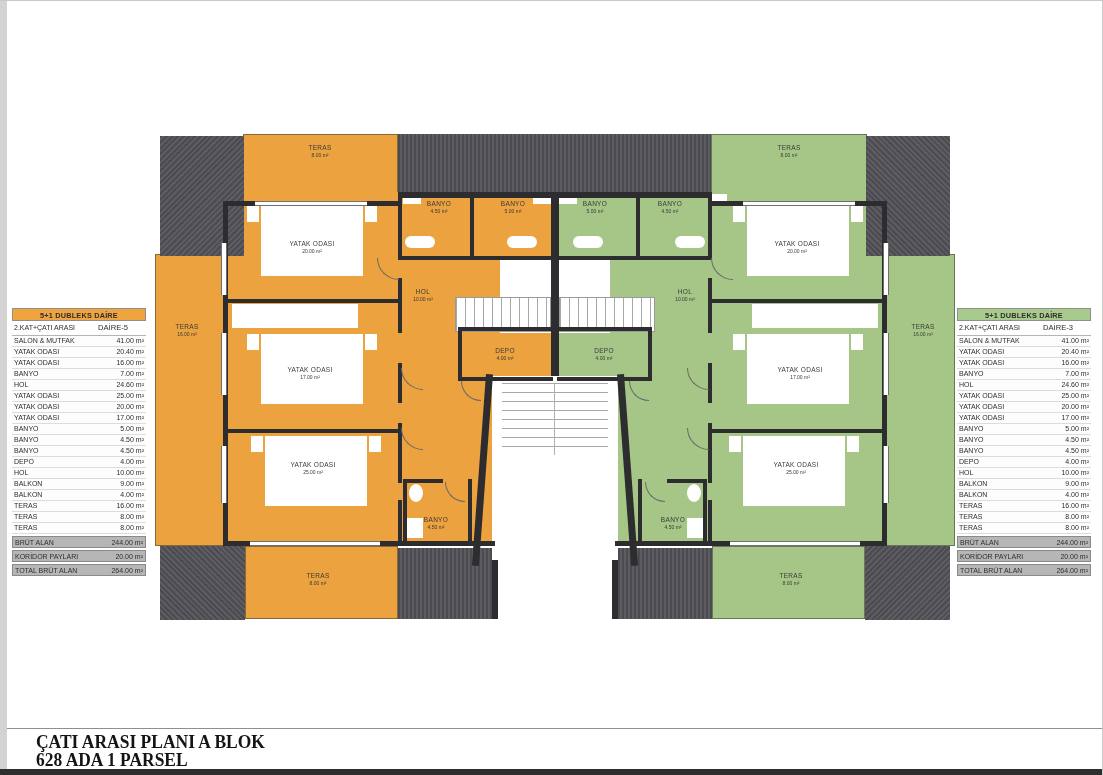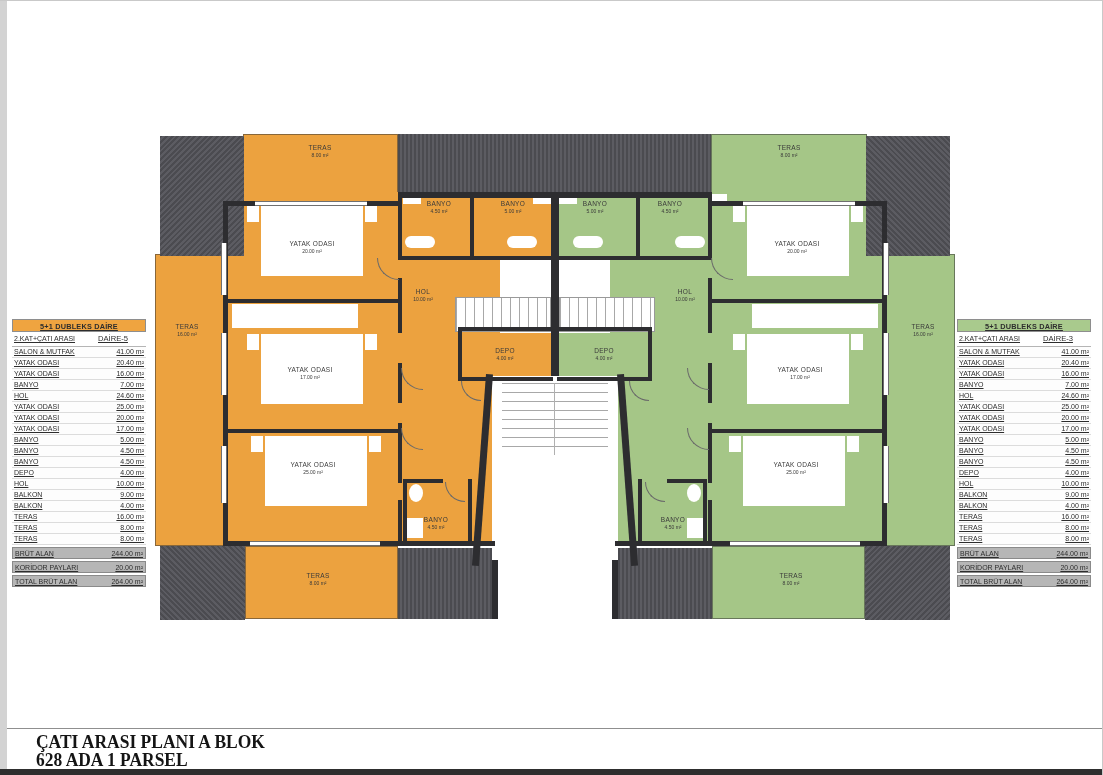--- a/index.html
+++ b/index.html
@@ -7,21 +7,21 @@
        font-family:"Liberation Sans", sans-serif;overflow:hidden;
        border-top:1px solid #c9c9c9;border-right:1px solid #c9c9c9;box-sizing:border-box;}
   
   .left-strip{position:absolute;left:0;top:0;width:7px;height:775px;background:#d3d3d3;}
   .bottom-bar{position:absolute;left:0;bottom:0;width:1103px;height:6px;background:#2e2e2e;}
   .hrule{position:absolute;left:7px;top:727px;width:1096px;height:1px;background:#8f8f8f;}
   .title-block{position:absolute;left:36px;top:732px;color:#141414;
       font-family:"Liberation Serif", serif;font-weight:bold;font-size:19px;line-height:18px;
       transform:scaleX(0.92);transform-origin:left top;white-space:nowrap;}
   
-  .side-table{position:absolute;top:318px;width:134px;font-size:7px;color:#2d2d2d;text-decoration:underline;}
+  .side-table{position:absolute;top:307px;width:134px;font-size:7px;color:#2d2d2d;}
   .t-head{height:13px;line-height:13px;text-align:center;font-weight:bold;font-size:7.3px;
       border:1px solid #8e8e8e;box-sizing:border-box;letter-spacing:.2px;}
   .t-sub{display:flex;height:14px;line-height:14px;border-bottom:1px solid #b5b5b5;background:#fff;}
   .t-sub .l{flex:1;padding-left:2px;font-size:7px;}
   .t-sub .r{width:48px;font-size:7.6px;}
   .trow{display:flex;height:10px;line-height:10px;border-bottom:1px solid #dcdcdc;background:#fdfdfd;}
   .trow .l{flex:1;padding-left:2px;white-space:nowrap;}
   .trow .r{width:44px;text-align:right;padding-right:2px;white-space:nowrap;}
   .tsum{display:flex;height:12px;line-height:12px;background:#b6b6b6;border:1px solid #8a8a8a;
       box-sizing:border-box;margin-top:2px;}

